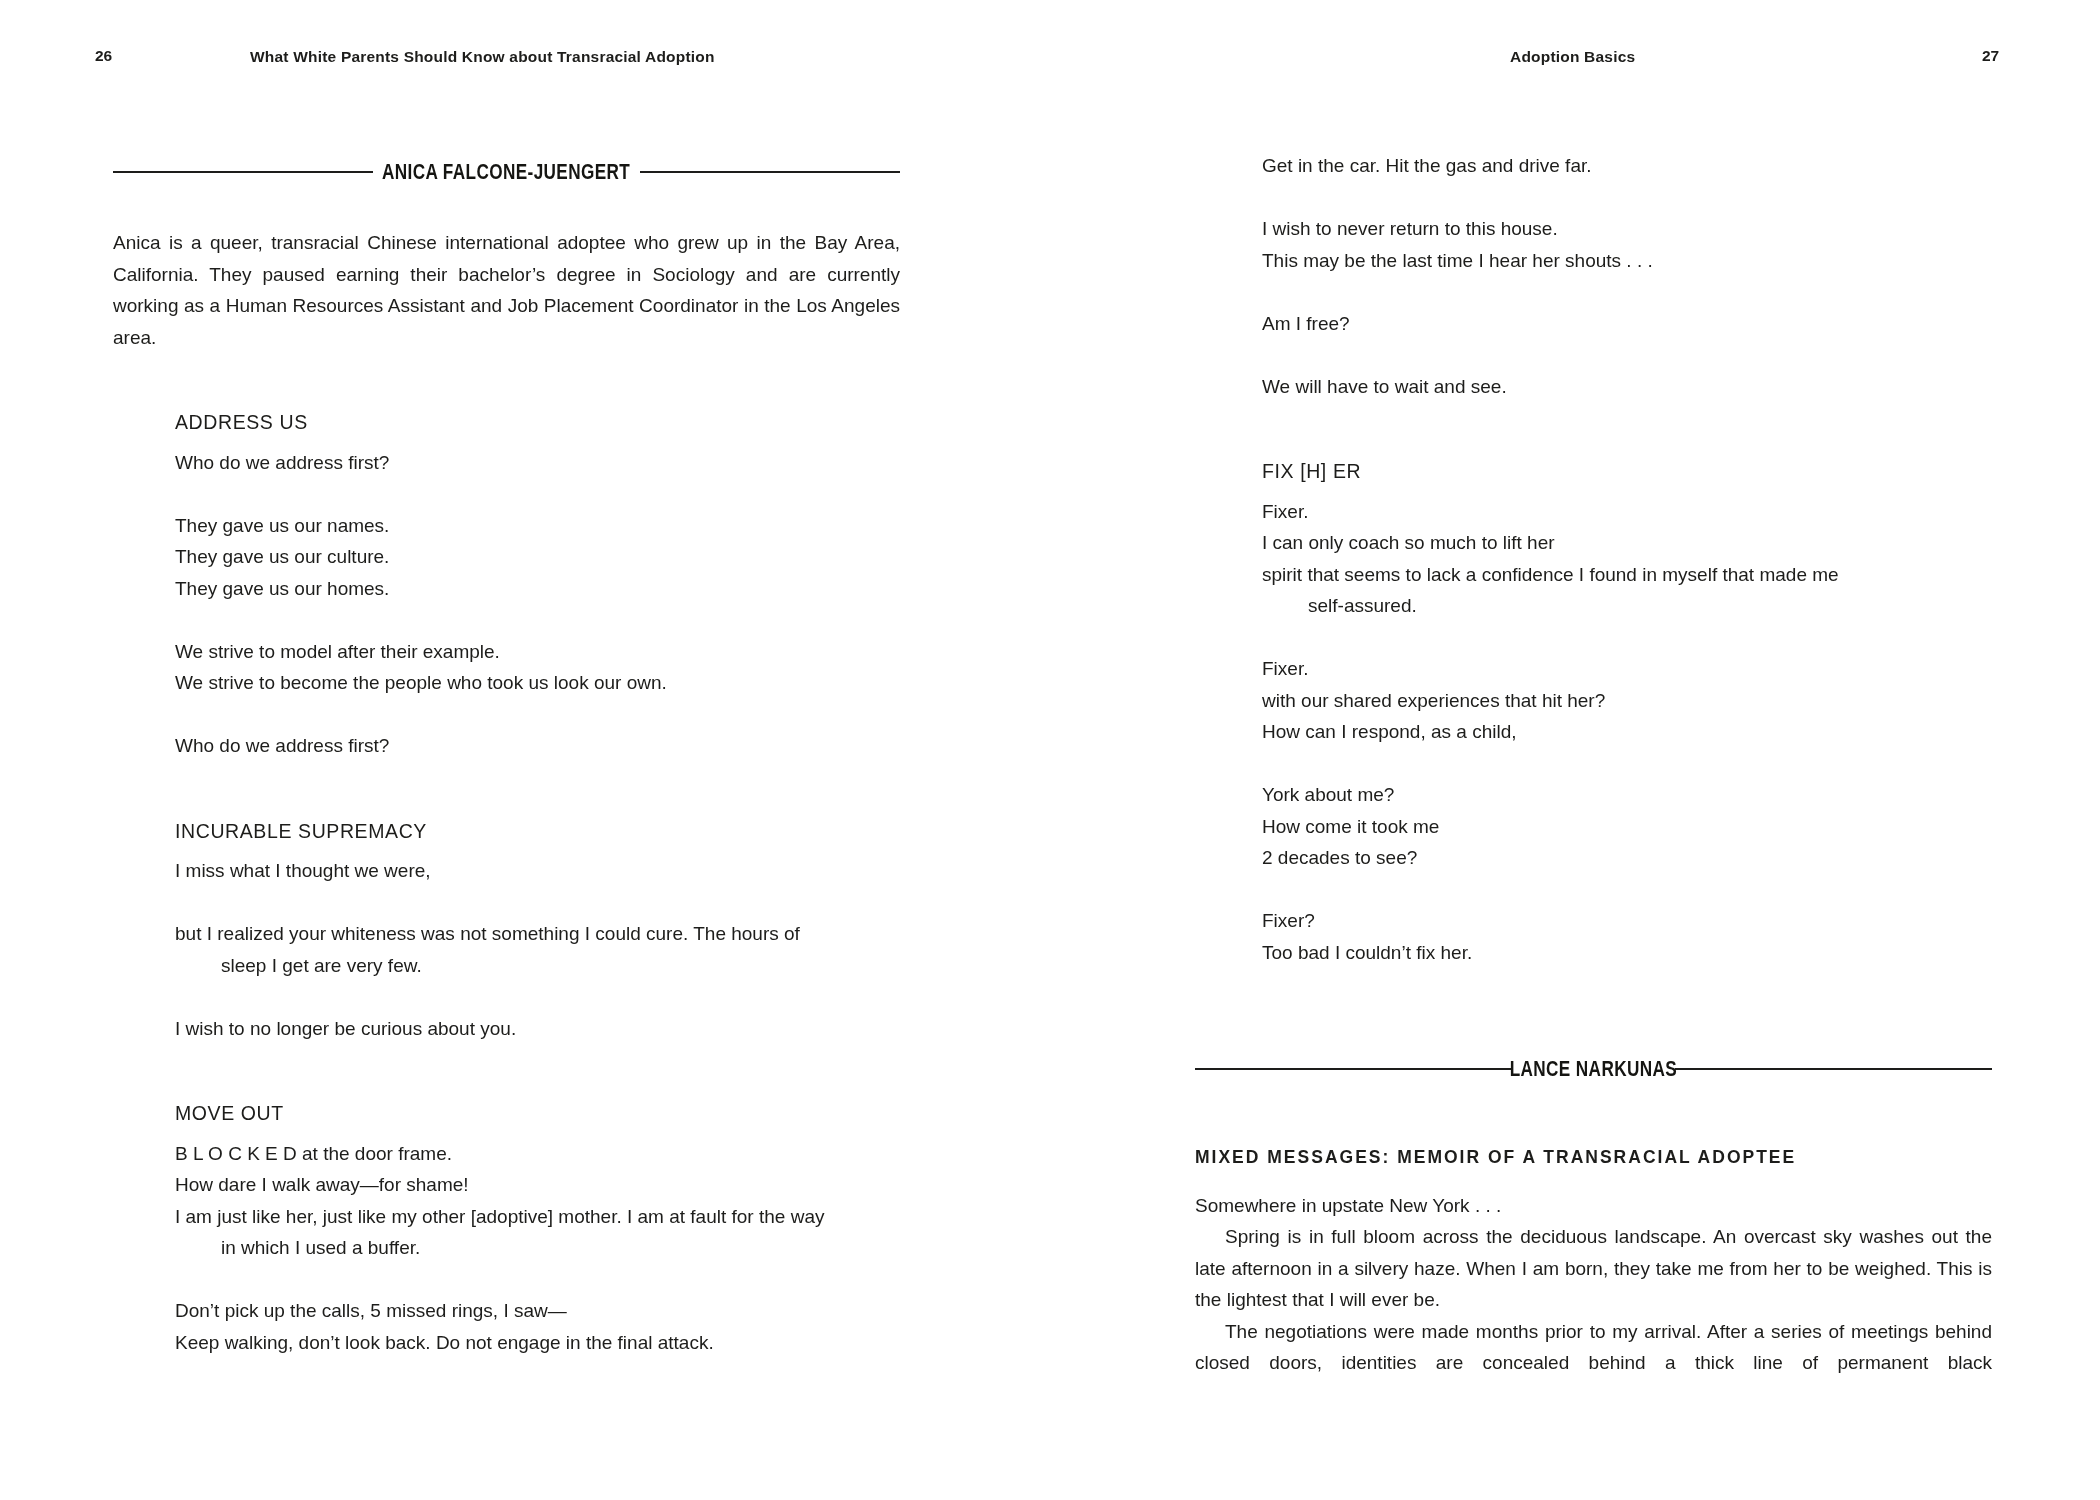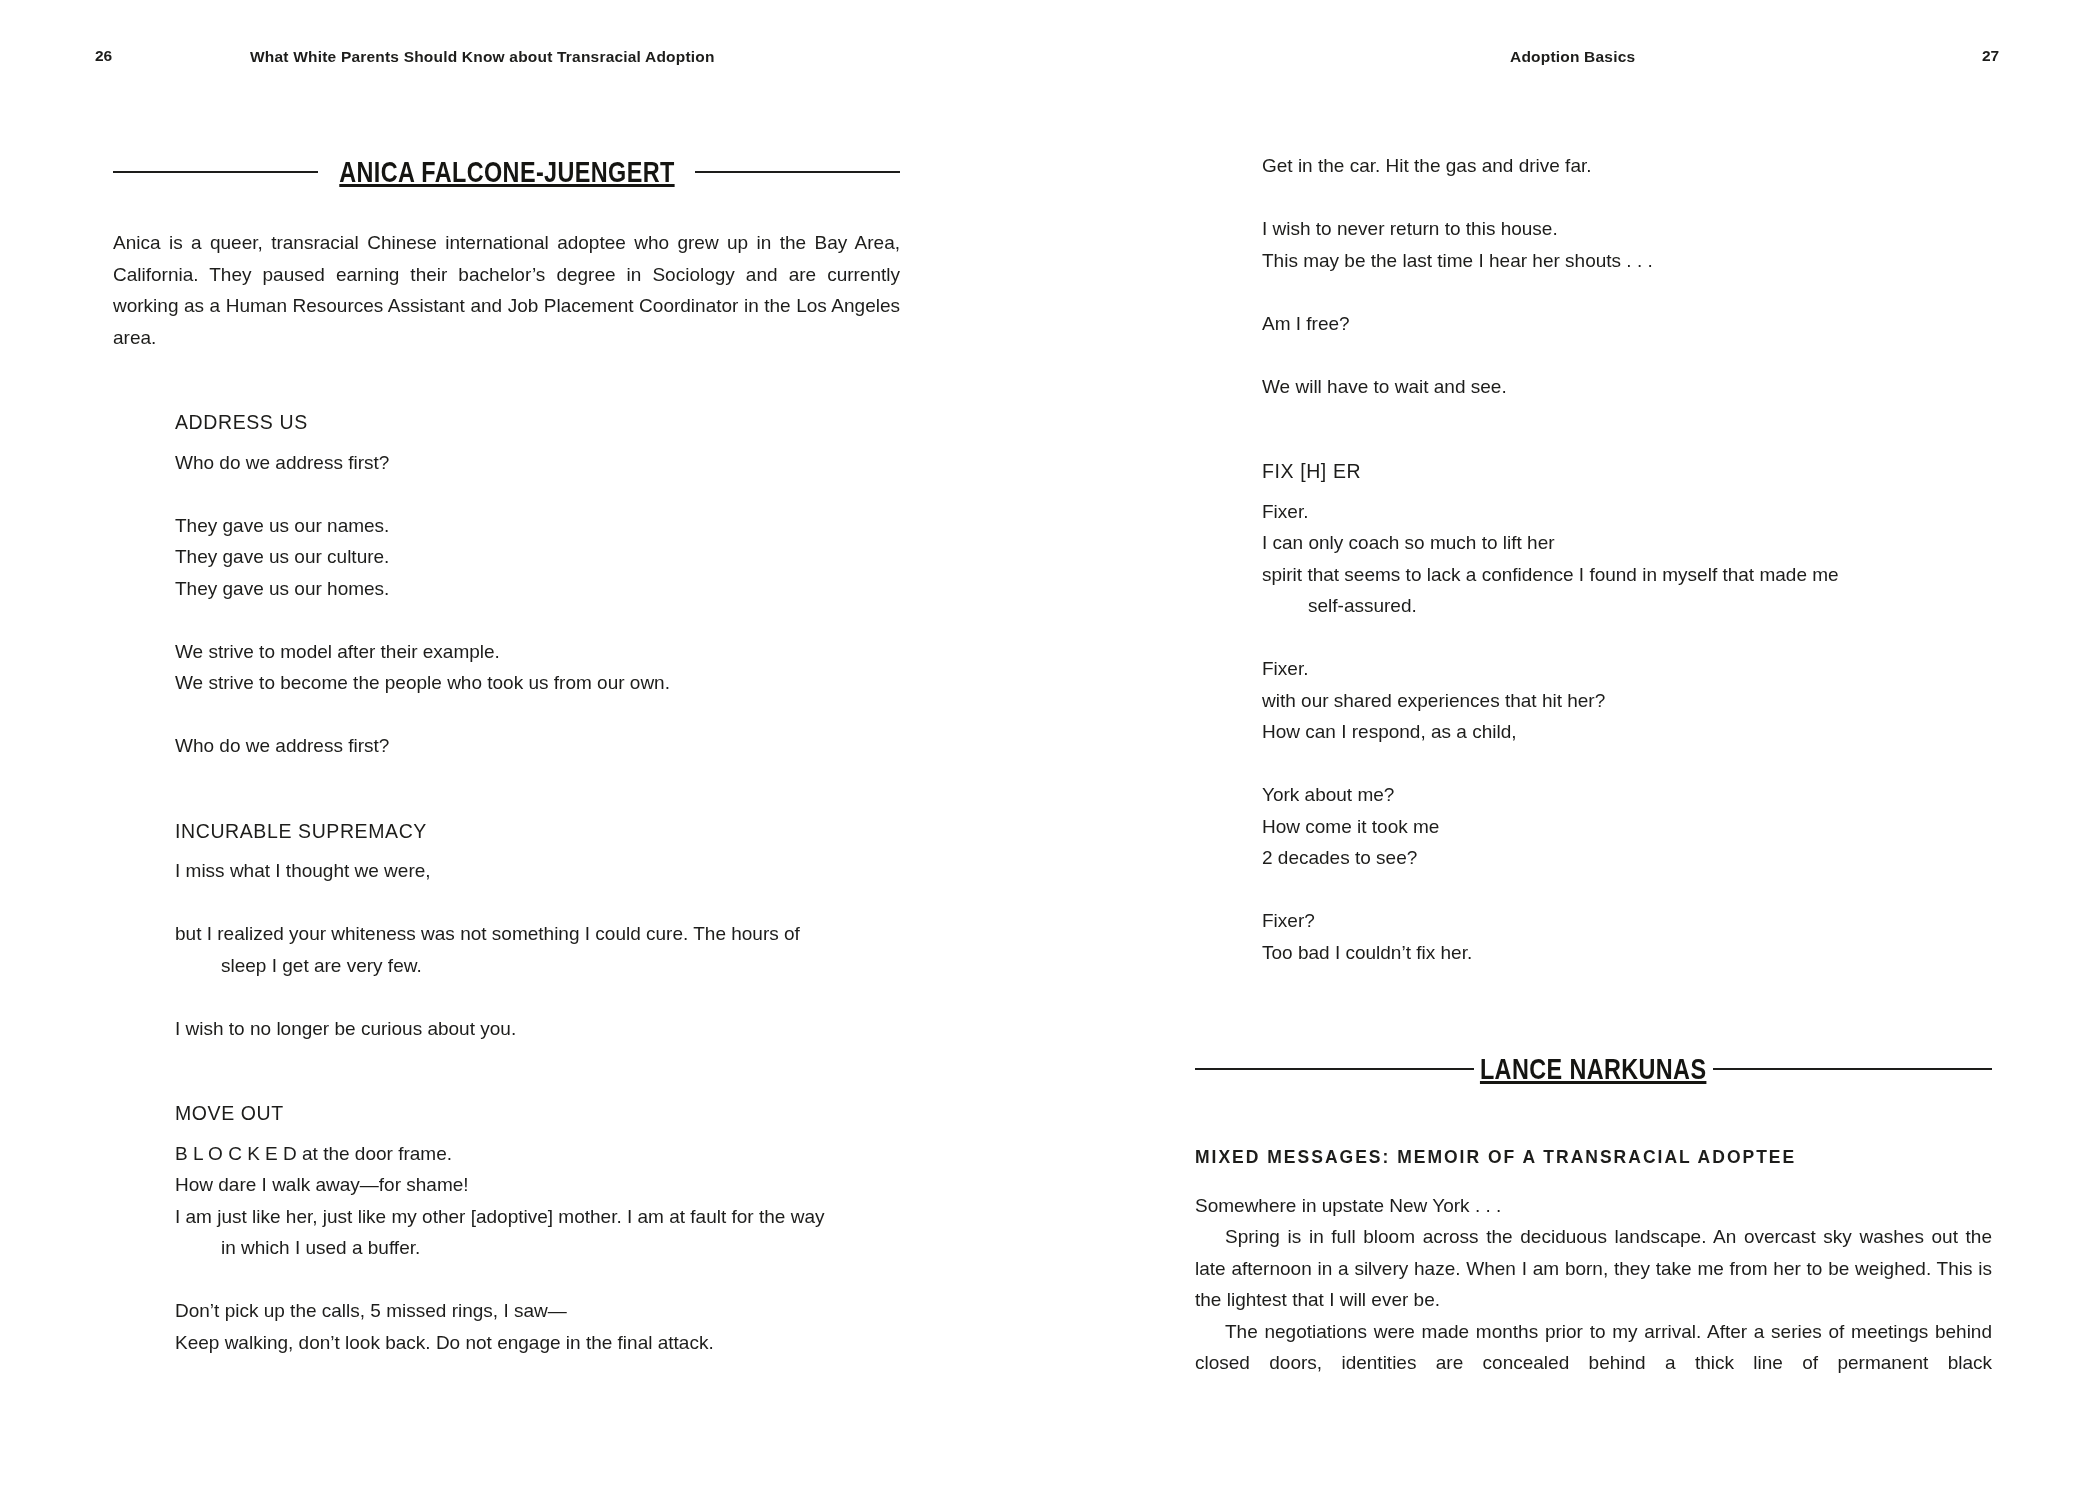--- a/index.html
+++ b/index.html
@@ -21,21 +21,21 @@
   #left-running{left:250px;}
   #right-running{left:460px;}
   #right-folio{left:932px;}
 
   
   .content{position:absolute;}
   #left-content{left:113px;top:150px;width:787px;}
   #right-content{left:145px;top:145px;width:797px;}
 
   
-  .rule-heading{display:flex;align-items:center;margin:0;font-size:30px;line-height:34px;font-weight:700;color:#151512;text-decoration:underline;}
+  .rule-heading{display:flex;align-items:center;margin:0;font-size:22px;line-height:34px;font-weight:700;color:#151512;}
   .rule-heading .rule{flex:1 1 0;height:2px;background:#1d1d1b;}
   .rule-heading .rh-text{
     display:inline-block;transform:scaleX(.78);transform-origin:center;
     margin:0 -26px;white-space:nowrap;letter-spacing:.5px;
   }
 
   
   .bio{margin:38px 0 0 0;text-align:justify;}
 
   
@@ -74,21 +74,21 @@
     <section class="poem poem-indent">
       <h3 class="poem-title">ADDRESS US</h3>
       <div>
           <div class="pline">Who do we address first?</div>
           <div class="gap"></div>
           <div class="pline">They gave us our names.</div>
           <div class="pline">They gave us our culture.</div>
           <div class="pline">They gave us our homes.</div>
           <div class="gap"></div>
           <div class="pline">We strive to model after their example.</div>
-          <div class="pline">We strive to become the people who took us from our own.</div>
+          <div class="pline">We strive to become the people who took us look our own.</div>
           <div class="gap"></div>
           <div class="pline">Who do we address first?</div>
         </div>
     </section>
 
     <section class="poem poem-indent">
       <h3 class="poem-title">INCURABLE SUPREMACY</h3>
       <div>
           <div class="pline">I miss what I thought we were,</div>
           <div class="gap"></div>

